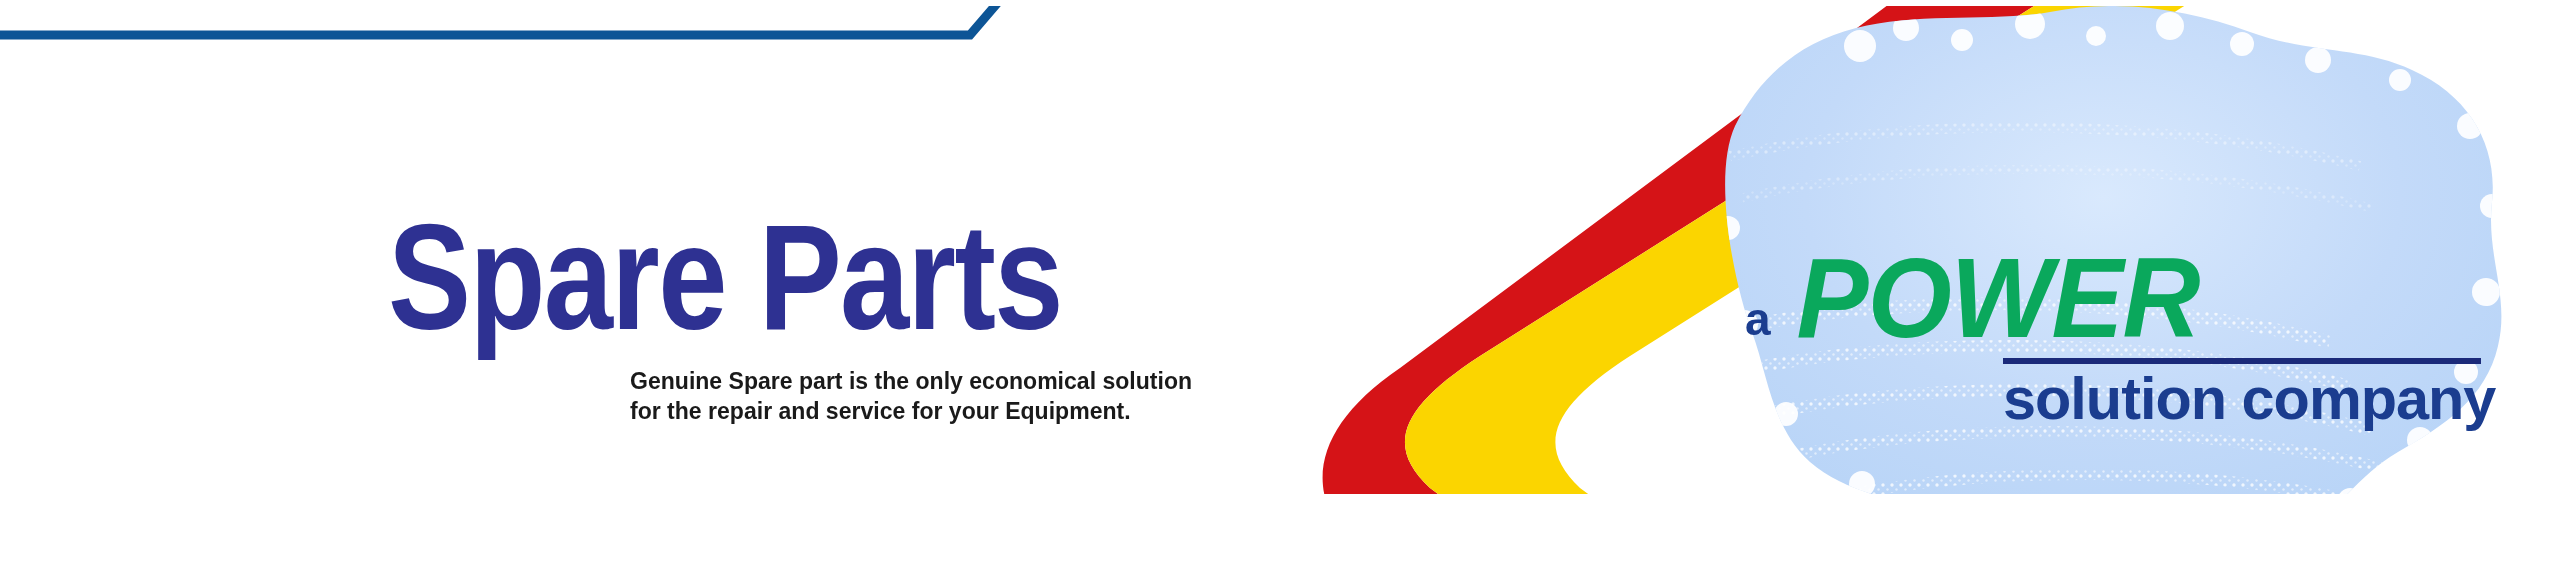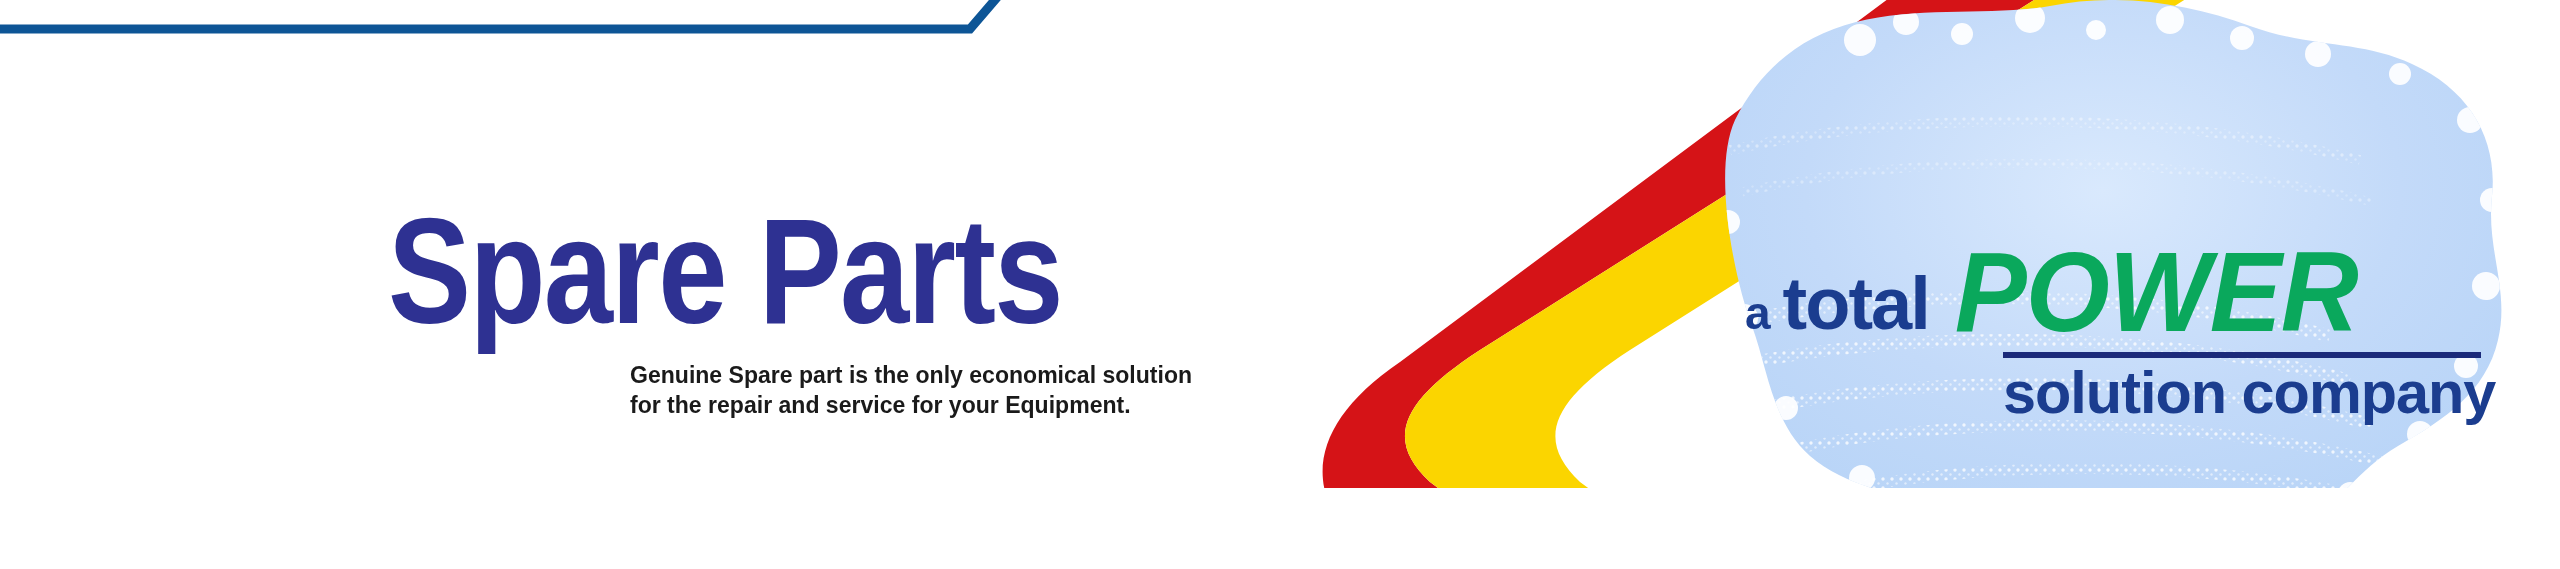--- a/index.html
+++ b/index.html
@@ -7,20 +7,21 @@
     padding: 0;
     background: #ffffff;
   }
   #banner {
     position: relative;
     width: 2560px;
     height: 488px;
     overflow: hidden;
     background: #ffffff;
     font-family: "Liberation Sans", sans-serif;
+    margin-top: 6px;
   }
 
   
   .layer {
     position: absolute;
     left: 0;
     top: 0;
     width: 2560px;
     height: 569px;
   }
@@ -236,20 +237,19 @@
 
   <div id="left-text">
     <div id="headline">Spare Parts</div>
     <div id="subcopy">Genuine Spare part is the only economical solution
 for the repair and service for your Equipment.</div>
   </div>
 
   <div id="logo-lockup">
     <div id="logo-row1">
       <span id="logo-a">a</span>
-      <span id="logo-total">total</span>
       <span id="logo-power">POWER</span>
     </div>
     <div id="logo-underline"></div>
     <div id="logo-tagline">solution company</div>
   </div>
 
 </div>
 
 </body></html>

